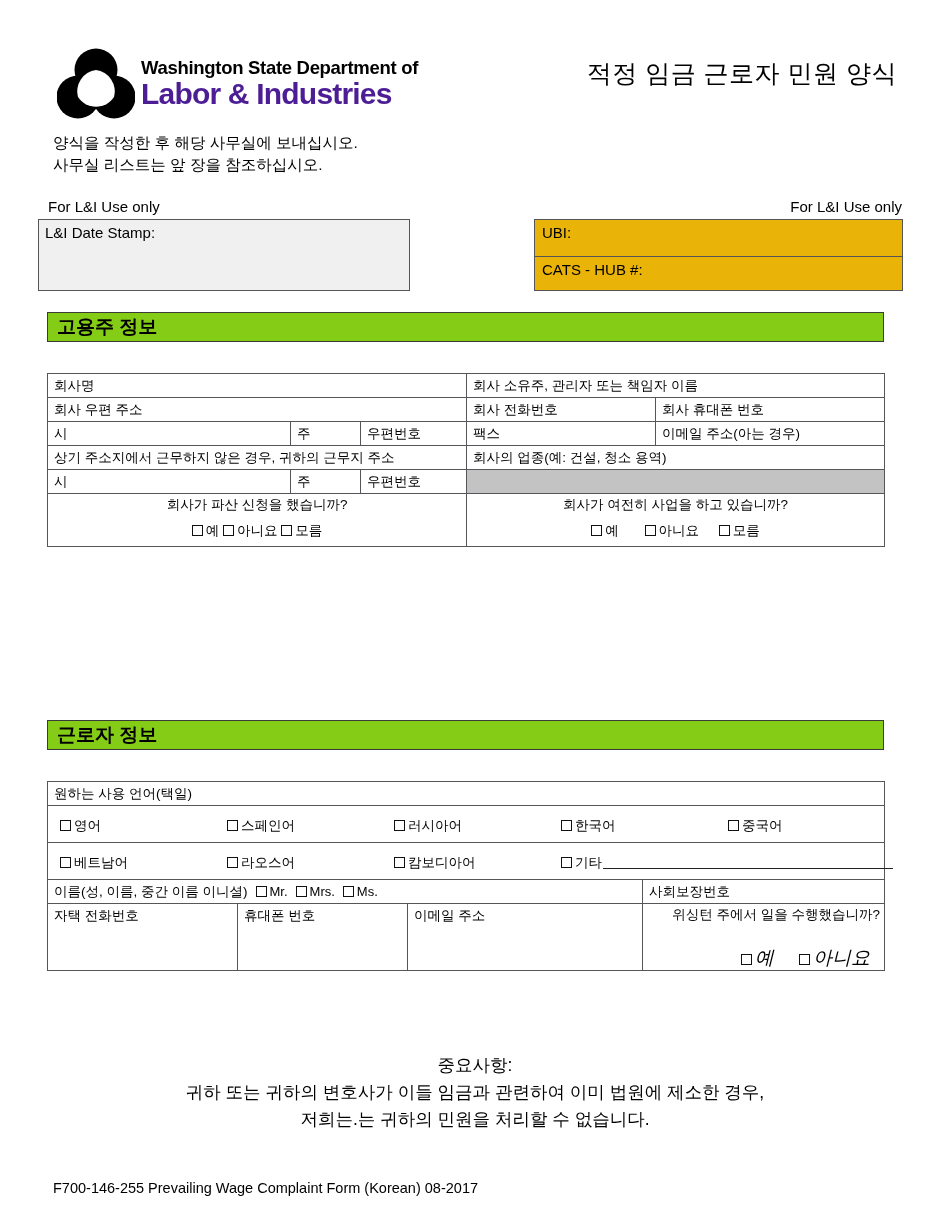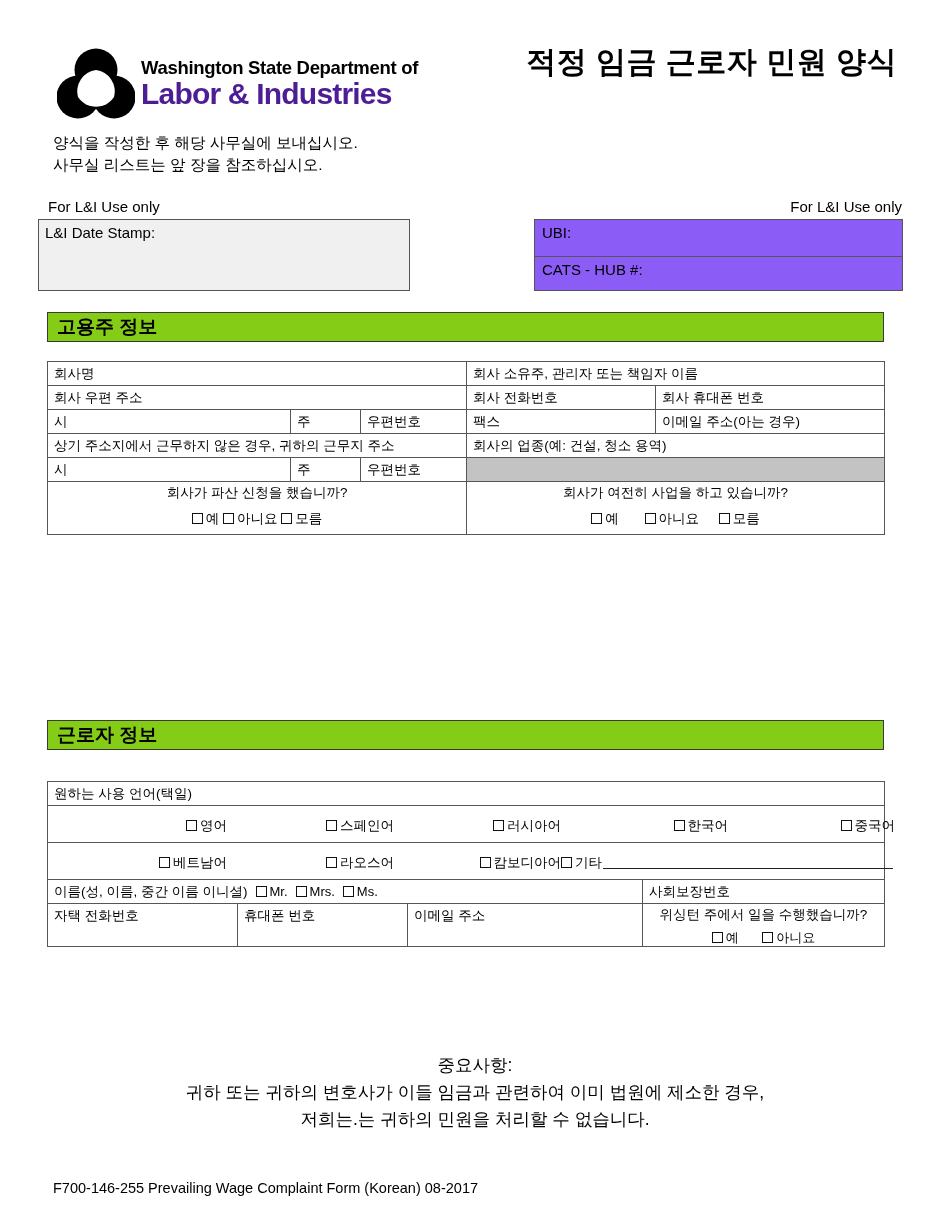--- a/index.html
+++ b/index.html
@@ -21,22 +21,22 @@
     font-family: "Liberation Sans", sans-serif;
     font-size: 18.5px; font-weight: 700; letter-spacing: -0.3px;
     color: #000; white-space: nowrap;
   }
   .logo-line2 {
     font-family: "Liberation Sans", sans-serif;
     font-size: 30px; font-weight: 700; letter-spacing: -0.8px;
     margin-top: 2px; color: #4c1d95; white-space: nowrap;
   }
   .form-title {
-    position: absolute; right: 53px; top: 42px;
-    font-size: 30px; font-weight: 700; letter-spacing: 0.5px;
+    position: absolute; right: 53px; top: 57px;
+    font-size: 25px; font-weight: 400; letter-spacing: 0.5px;
     white-space: nowrap;
   }
 
   
   .instructions {
     position: absolute; left: 53px; top: 132px;
     font-size: 15.5px; line-height: 1.45;
   }
 
   
@@ -52,21 +52,21 @@
   .stamp-box {
     position: absolute; left: 38px; top: 21px;
     width: 372px; height: 72px;
     background: #f0f0f0;
     border: 1.4px solid #555;
   }
   .stamp-box .cap { padding: 4px 0 0 6px; font-size: 15px; }
   .ubi-box {
     position: absolute; left: 534px; top: 21px;
     width: 369px; height: 72px;
-    background: #8b5cf6;
+    background: #eab308;
     border: 1.4px solid #555;
   }
   .ubi-row { height: 36px; padding: 4px 0 0 7px; font-size: 15px; }
   .ubi-row.second { border-top: 1.4px solid #555; }
 
   
   .section-bar {
     border: 1.3px solid #3a3a3a;
     background: #84cc16;
     height: 30px;
@@ -103,44 +103,44 @@
     display: inline-block;
     width: 11px; height: 11px;
     border: 1.4px solid #111;
     background: #fff;
     vertical-align: -1px;
     margin-right: 3px;
   }
 
   
   .employer-wrap { position: absolute; left: 47px; top: 312px; width: 837px; }
-  .employer-table { margin-top: 19px; }
+  .employer-table { margin-top: 31px; }
 
   
   .worker-wrap { position: absolute; left: 47px; top: 720px; width: 837px; }
   .worker-table { margin-top: 31px; }
 
   .lang-head { font-size: 13.5px; }
-  .lang-row td { padding: 0; height: 32px; border-top: none; border-bottom: none; text-align: right; }
+  .lang-row td { padding: 0; height: 32px; border-top: none; border-bottom: none; }
   .lang-grid { display: flex; align-items: center; height: 32px; padding-left: 6px; font-size: 13.5px; }
   .lang-cell { width: 167px; flex: none; white-space: nowrap; }
   .lang-cell.other { width: auto; flex: 1 1 auto; }
   .otherline {
     display: inline-block;
     border-bottom: 1.2px solid #222;
     width: 290px;
     vertical-align: -2px;
     margin-left: 1px;
   }
   .name-inline { white-space: nowrap; }
   .name-inline .cb { margin-left: 8px; }
   .name-inline .tt { font-size: 13px; text-align: right; }
 
-  .wa-q { text-align: center; padding: 3px 4px 0 4px !important; font-size: 13px; }
-  .wa-q .opts { margin-top: 6px; font-size: 13px; }
+  .wa-q { text-align: right; padding: 3px 4px 0 4px !important; font-size: 13px; }
+  .wa-q .opts { margin-top: 22px; font-size: 19px; font-style: italic; }
   .wa-q .opts .opt { display: inline-block; margin: 0 10px; }
 
   
   .notice {
     position: absolute; left: 0; top: 1052px; width: 950px;
     text-align: center; font-size: 17.5px; line-height: 1.55;
   }
   
   .footer {
     position: absolute; left: 53px; top: 1180px;

